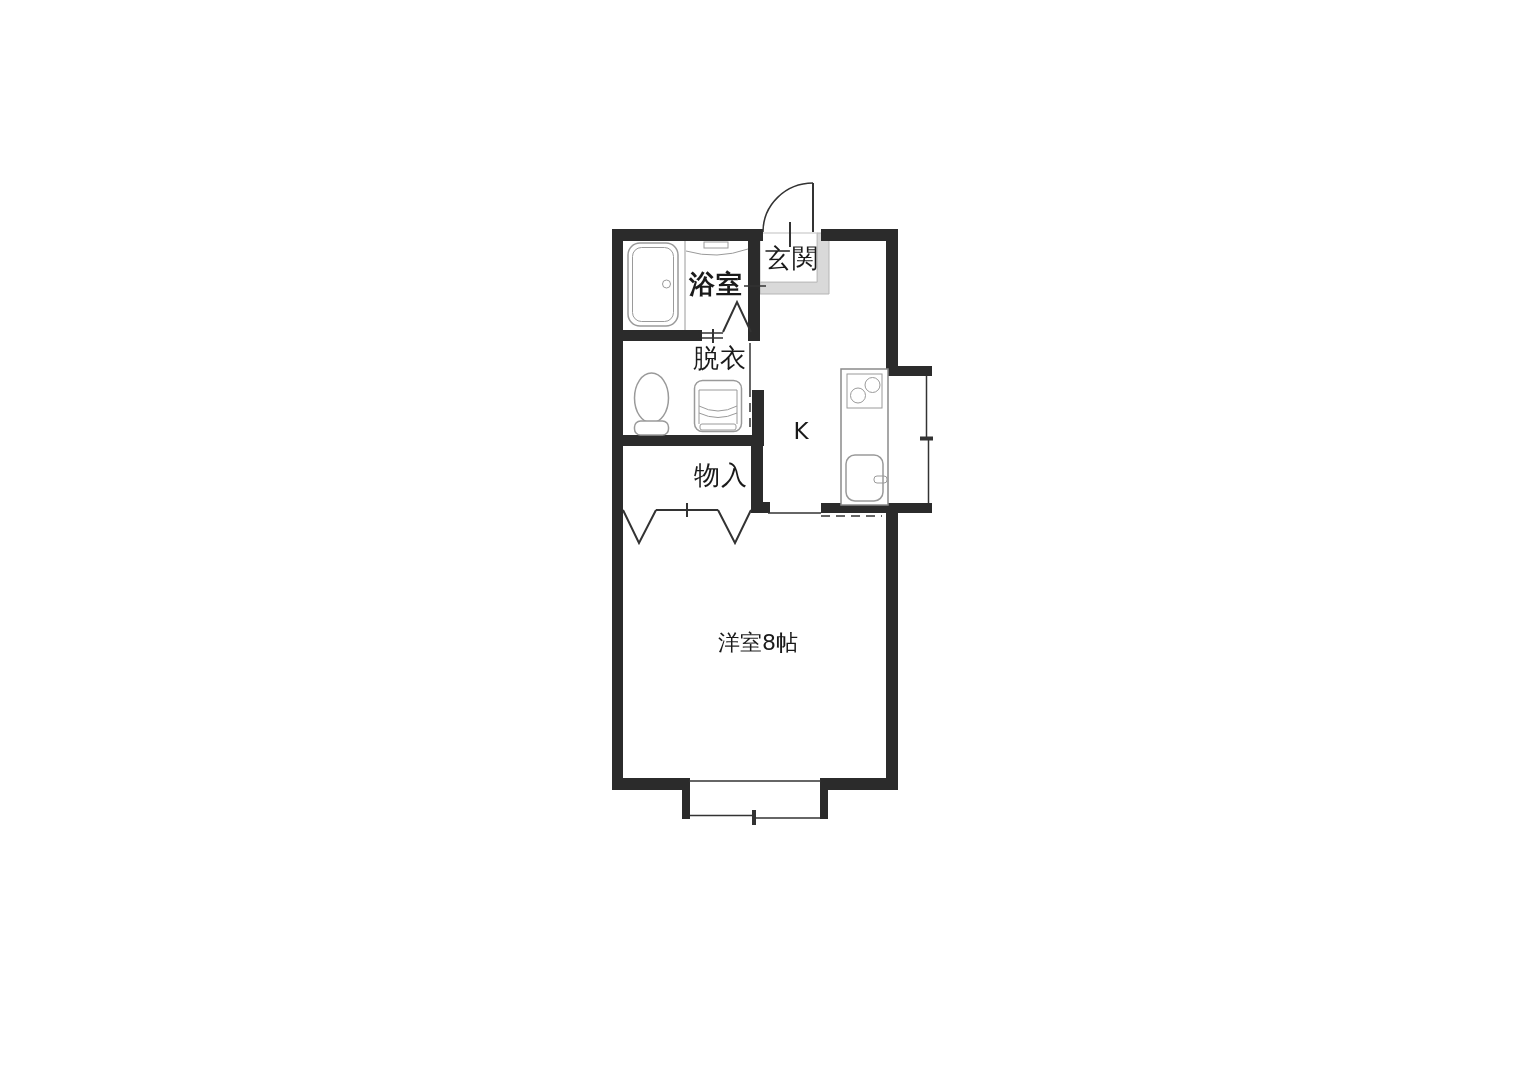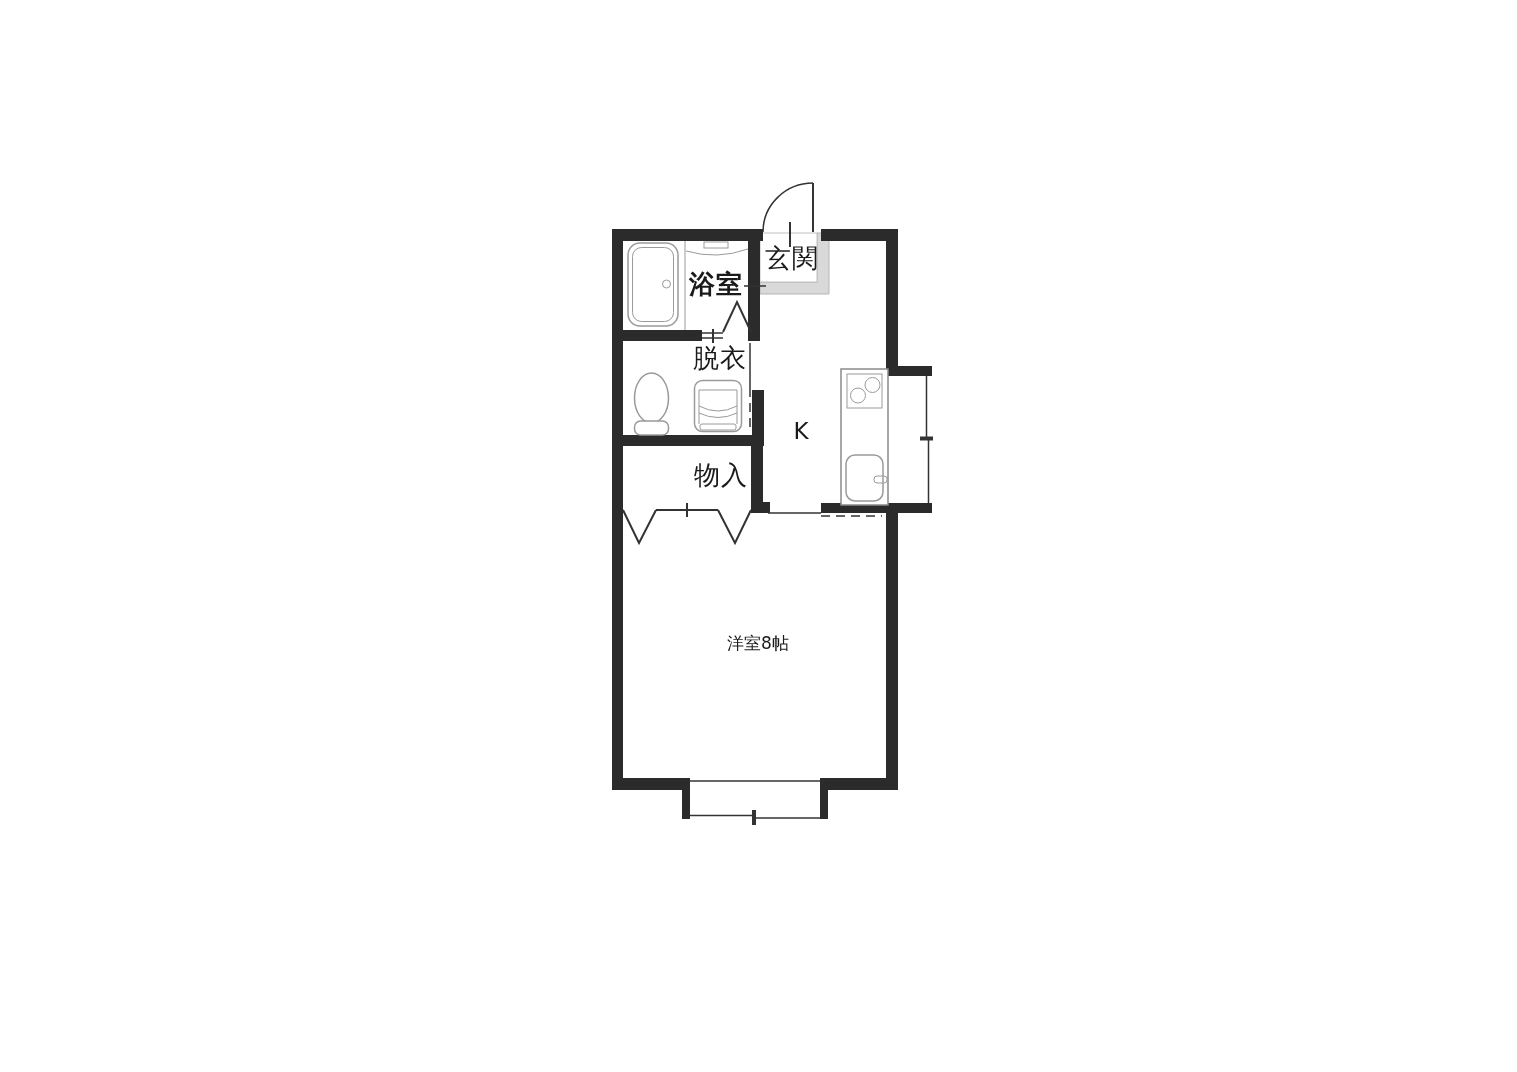--- a/index.html
+++ b/index.html
@@ -35,21 +35,21 @@
   .room-label{
     position:absolute;
     transform:translate(-50%,-50%);
     color:var(--text);
     font-size:26px;
     letter-spacing:1px;
     white-space:nowrap;
     line-height:1;
   }
   .room-label.k{font-size:23px;letter-spacing:0;}
-  .room-label.main{font-size:17px;letter-spacing:0;}
+  .room-label.main{font-size:22px;letter-spacing:0;}
 </style>
 </head>
 <body>
 
 <div class="canvas">
 
   <svg class="plan-svg" viewBox="0 0 1517 1072">
 
     <g>
       <path class="step" d="M817 233 h12 v61 h-69 v-12 h57 z"></path>

